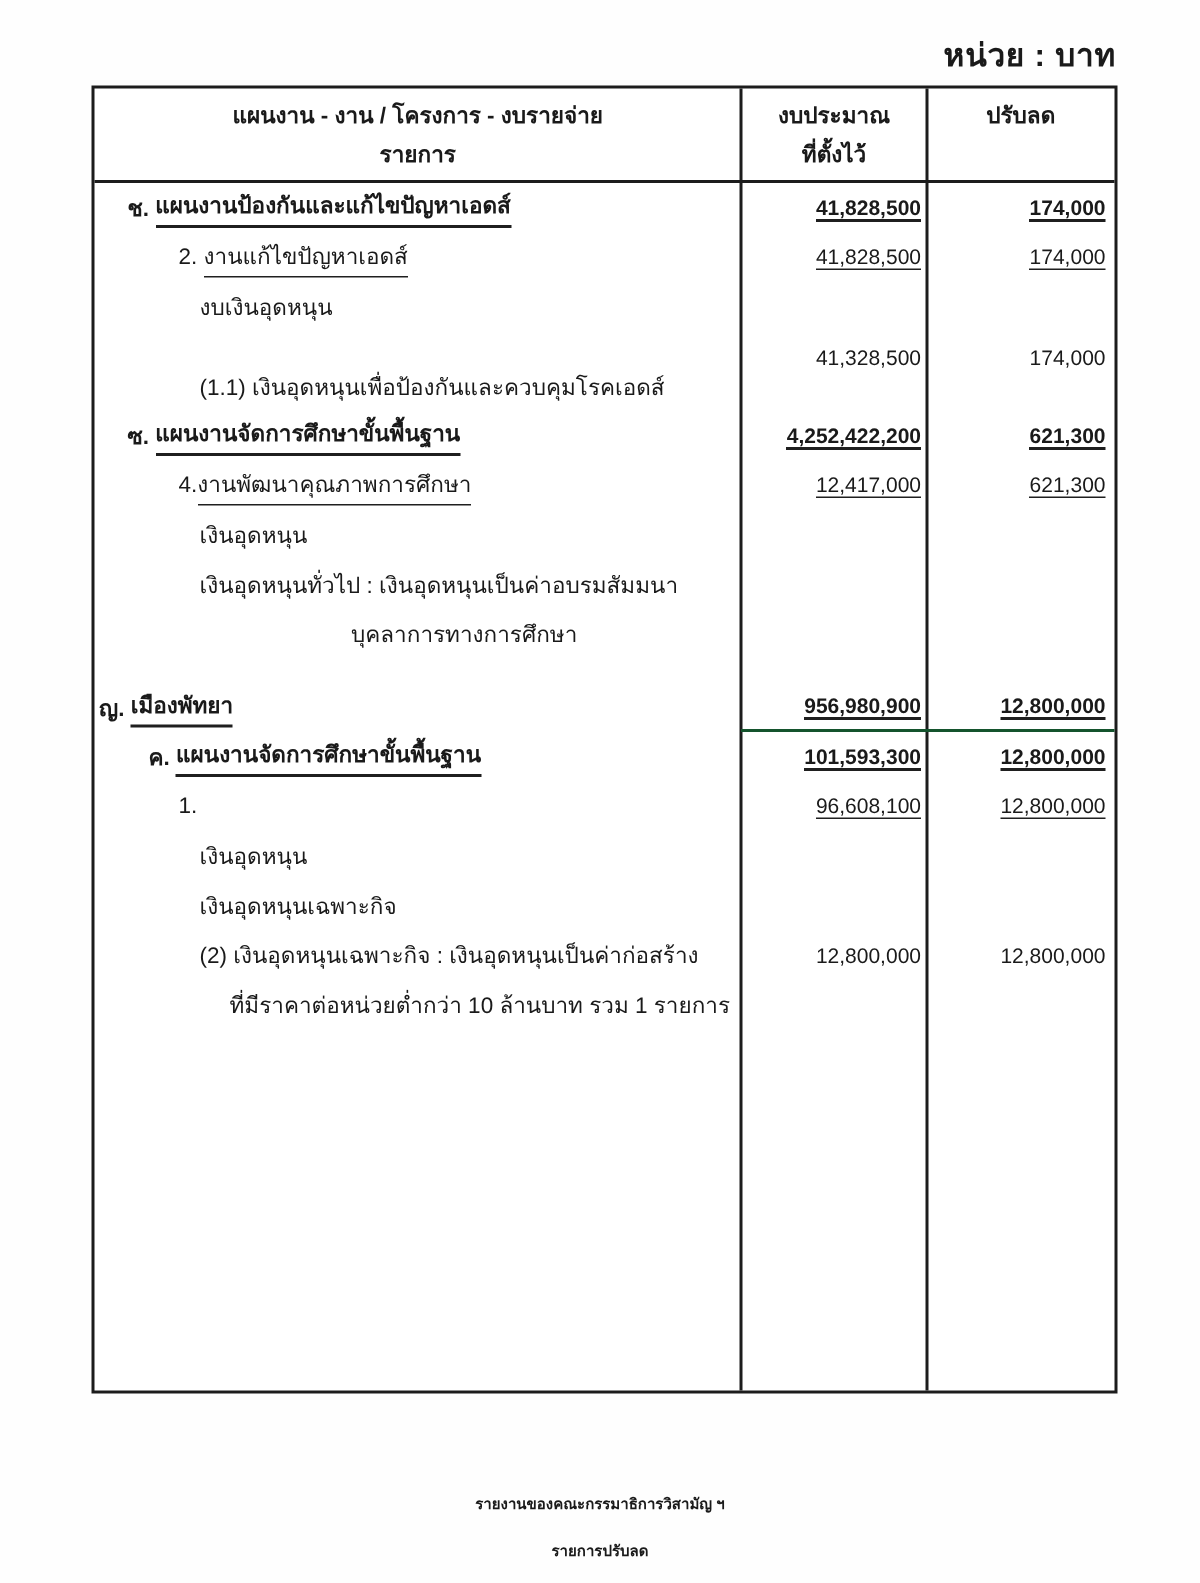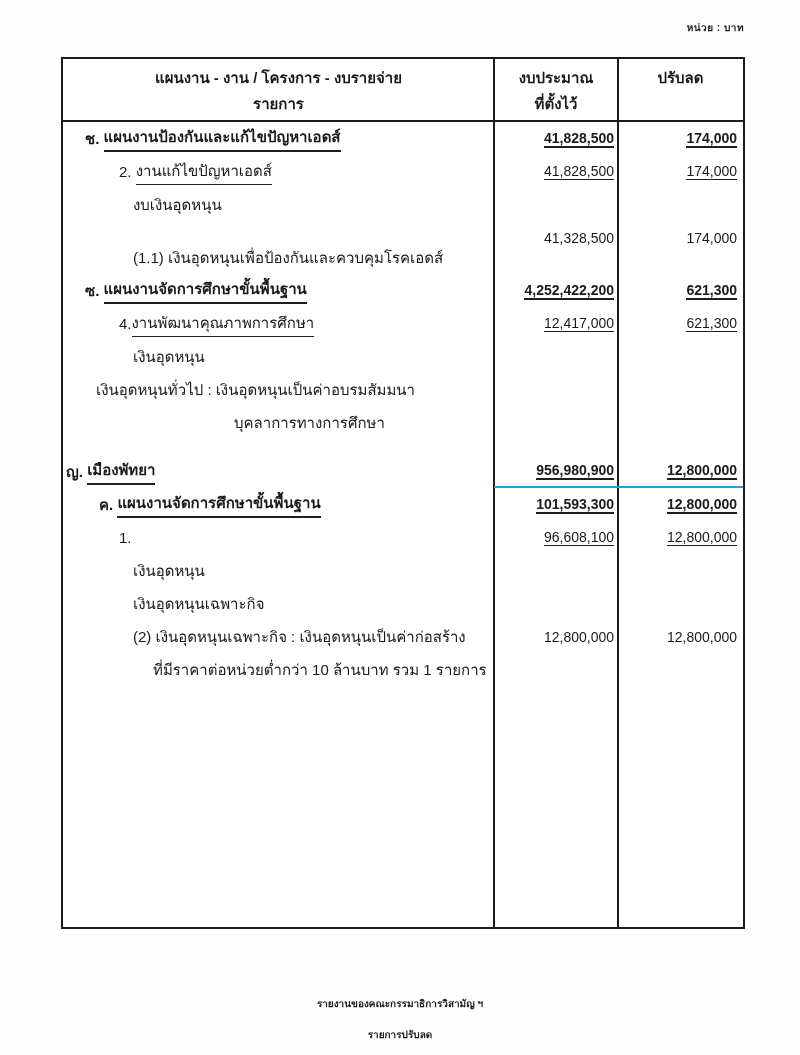--- a/index.html
+++ b/index.html
@@ -8,21 +8,21 @@
     background:#ffffff;
     font-family:"Liberation Sans", sans-serif;
     color:#1a1a1a;
     position:relative;
     overflow:hidden;
   }
   .page{position:absolute;inset:0;background:#fefefe;}
 
   .unit-label{
     position:absolute;top:20px;right:56px;
-    font-size:10px;font-weight:bold;letter-spacing:.5px;
+    font-size:21px;font-weight:bold;letter-spacing:.5px;
   }
 
   .btable{
     position:absolute;left:61px;top:57px;
     width:684px;height:872px;
     border:2px solid #1c1c1c;
     box-sizing:border-box;
     background:#fff;
   }
   
@@ -52,21 +52,21 @@
             font-size:14px;}
   .cell.num.cut{width:125px;padding-right:6px;}
 
   .pfx{white-space:pre;}
   .u{border-bottom:1.4px solid #1f1f1f;padding-bottom:1px;}
   .bold .u{border-bottom-width:2px;}
   .nv.u-n{border-bottom:1.4px solid #1f1f1f;padding-bottom:0px;text-align:center;}
   .bold .nv.u-n{border-bottom-width:2px;}
 
   
-  .trow.rule-after .cell.num{border-bottom:2px solid #0ea5e9;}
+  .trow.rule-after .cell.num{border-bottom:2px solid #14532d;}
 
   .footer{
     position:absolute;left:0;width:100%;top:988px;
     text-align:center;font-weight:bold;font-size:10px;line-height:31px;
   }
 </style>
 </head>
 <body>
 
 <div class="page">
@@ -160,21 +160,21 @@
           </div>
         </div>
         <div class="trow">
           <div class="cell label" style="padding-left: 70px;">
             <span>เงินอุดหนุน</span>
           </div>
           <div class="cell num"></div>
           <div class="cell num cut"></div>
         </div>
         <div class="trow">
-          <div class="cell label" style="padding-left: 33px; text-align: right;">
+          <div class="cell label" style="padding-left: 70px; text-align: right;">
             <span>เงินอุดหนุนทั่วไป : เงินอุดหนุนเป็นค่าอบรมสัมมนา</span>
           </div>
           <div class="cell num"></div>
           <div class="cell num cut"></div>
         </div>
         <div class="trow">
           <div class="cell label" style="padding-left: 171px;">
             <span>บุคลาการทางการศึกษา</span>
           </div>
           <div class="cell num"></div>

